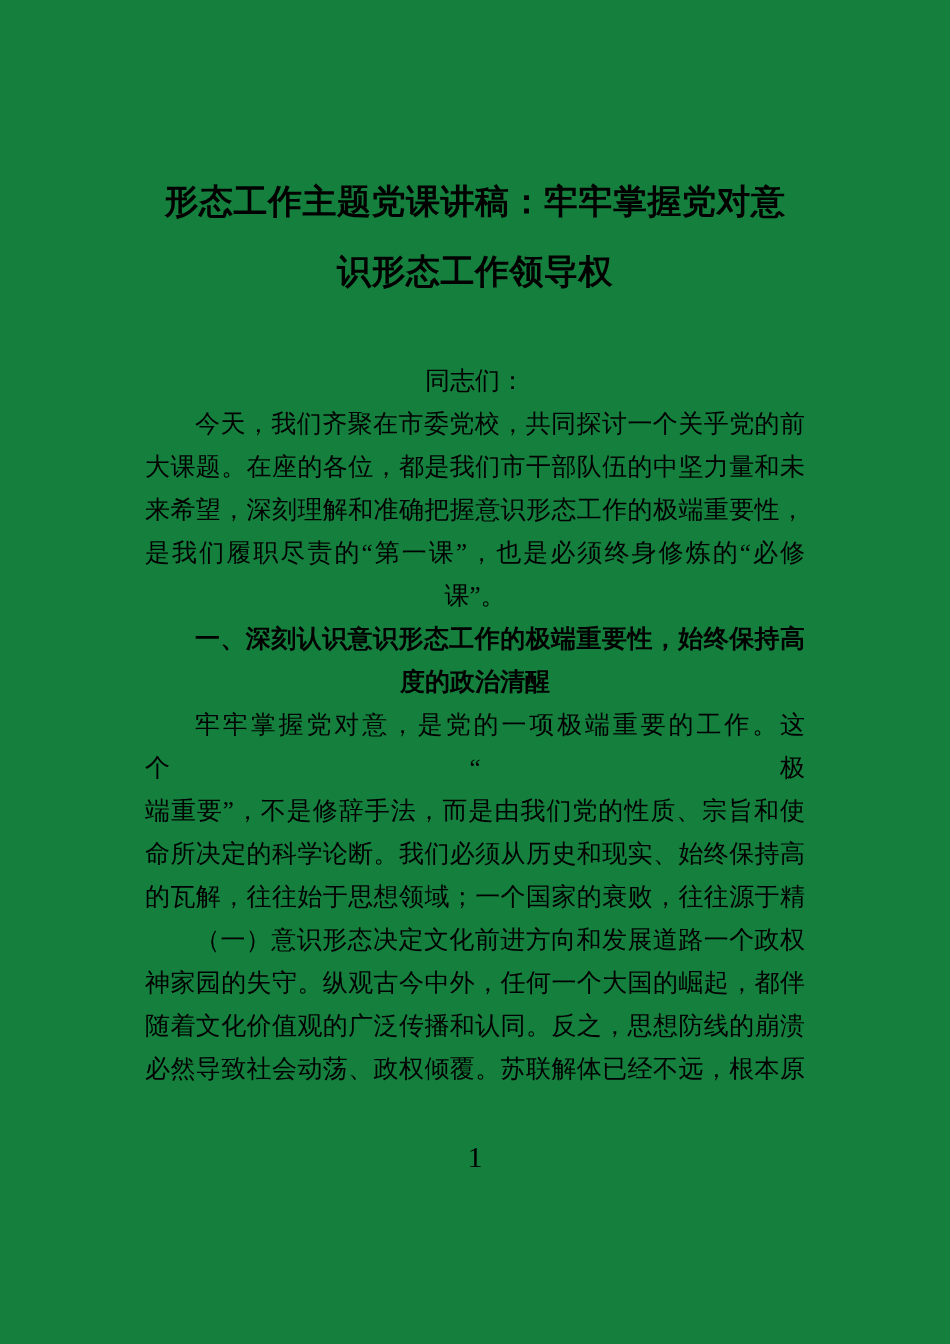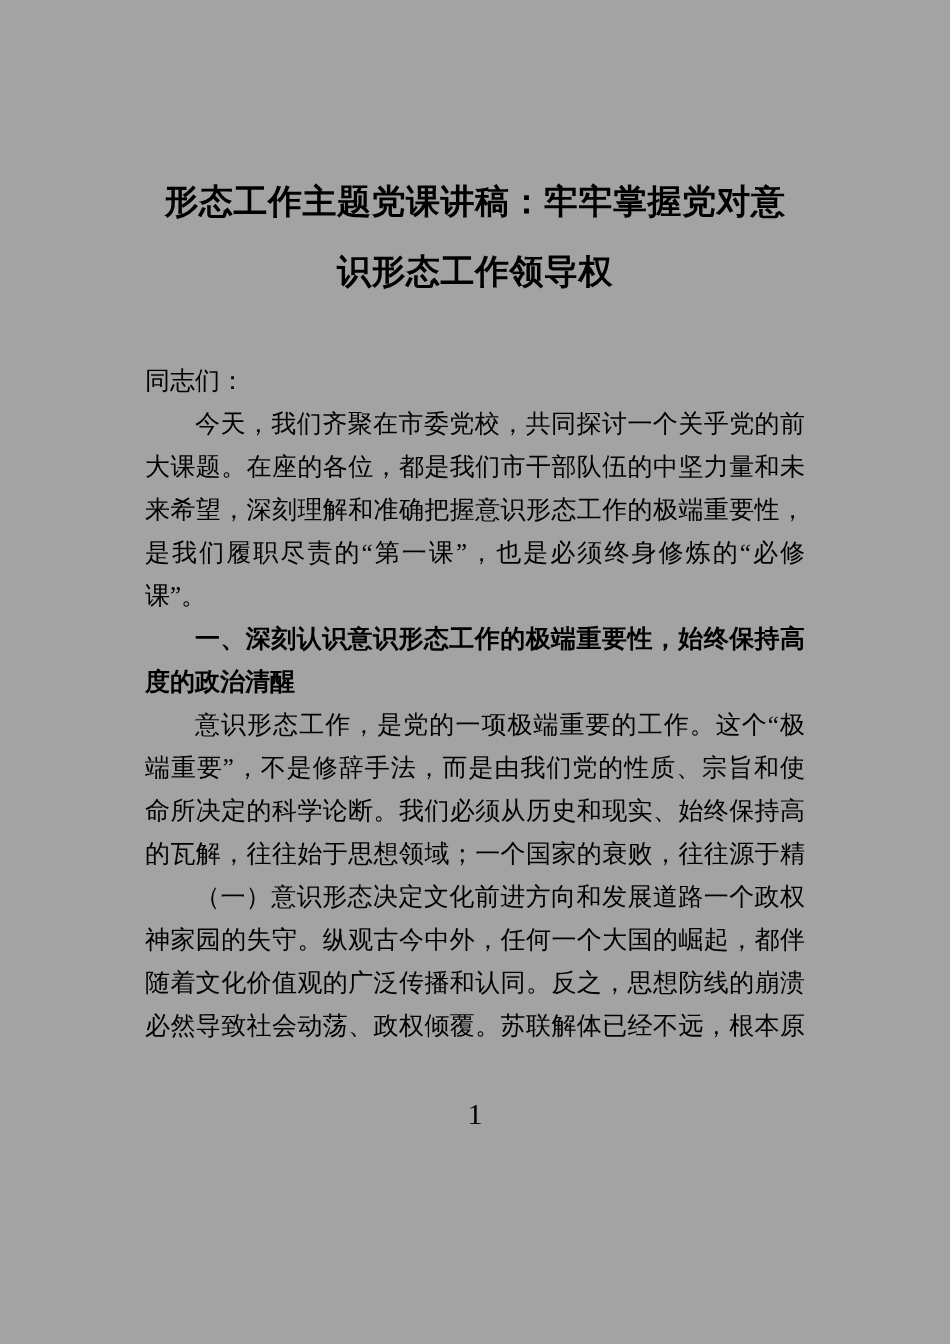--- a/index.html
+++ b/index.html
@@ -5,21 +5,21 @@
   html, body {
     margin: 0;
     padding: 0;
     background: #ffffff;
   }
   .page {
     position: relative;
     width: 950px;
     height: 1344px;
     margin: 0 auto;
-    background: #a3a3a3;
+    background: #15803d;
     color: #000000;
     box-sizing: border-box;
     padding: 167px 145px 0 145px;
     overflow: hidden;
     font-family: "Liberation Serif", "DejaVu Serif", serif;
   }
   .doc-title {
     text-align: center;
     font-size: 34px;
     line-height: 70px;
@@ -27,21 +27,21 @@
     letter-spacing: 0.5px;
     font-family: "Liberation Serif", "DejaVu Serif", serif;
   }
   .doc-body {
     margin-top: 52px;
   }
   .line {
     font-size: 25px;
     line-height: 43px;
     white-space: nowrap;
-    text-align: left;
+    text-align: center;
   }
   .line.justify {
     white-space: normal;
     text-align: justify;
     text-align-last: justify;
   }
   .line.indent {
     text-indent: 2em;
   }
   .line.heading {
@@ -69,21 +69,21 @@
 
   <div class="doc-body">
     <div class="line">同志们：</div>
     <div class="line indent justify">今天，我们齐聚在市委党校，共同探讨一个关乎党的前</div>
     <div class="line justify">大课题。在座的各位，都是我们市干部队伍的中坚力量和未</div>
     <div class="line justify">来希望，深刻理解和准确把握意识形态工作的极端重要性，</div>
     <div class="line justify">是我们履职尽责的“第一课”，也是必须终身修炼的“必修</div>
     <div class="line">课”。</div>
     <div class="line heading indent justify">一、深刻认识意识形态工作的极端重要性，始终保持高</div>
     <div class="line heading">度的政治清醒</div>
-    <div class="line indent justify">意识形态工作，是党的一项极端重要的工作。这个“极</div>
+    <div class="line indent justify">牢牢掌握党对意，是党的一项极端重要的工作。这个“极</div>
     <div class="line justify">端重要”，不是修辞手法，而是由我们党的性质、宗旨和使</div>
     <div class="line justify">命所决定的科学论断。我们必须从历史和现实、始终保持高</div>
     <div class="line justify">的瓦解，往往始于思想领域；一个国家的衰败，往往源于精</div>
     <div class="line indent justify">（一）意识形态决定文化前进方向和发展道路一个政权</div>
     <div class="line justify">神家园的失守。纵观古今中外，任何一个大国的崛起，都伴</div>
     <div class="line justify">随着文化价值观的广泛传播和认同。反之，思想防线的崩溃</div>
     <div class="line justify">必然导致社会动荡、政权倾覆。苏联解体已经不远，根本原</div>
   </div>
 
   <div class="page-footer">1</div>

